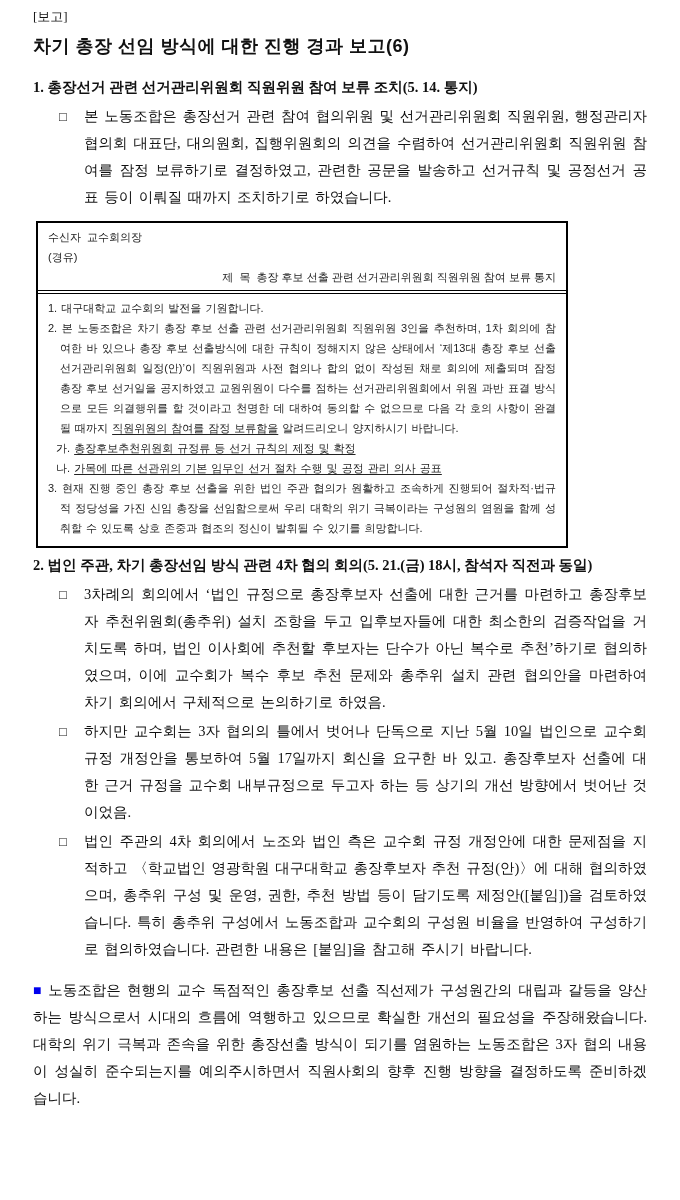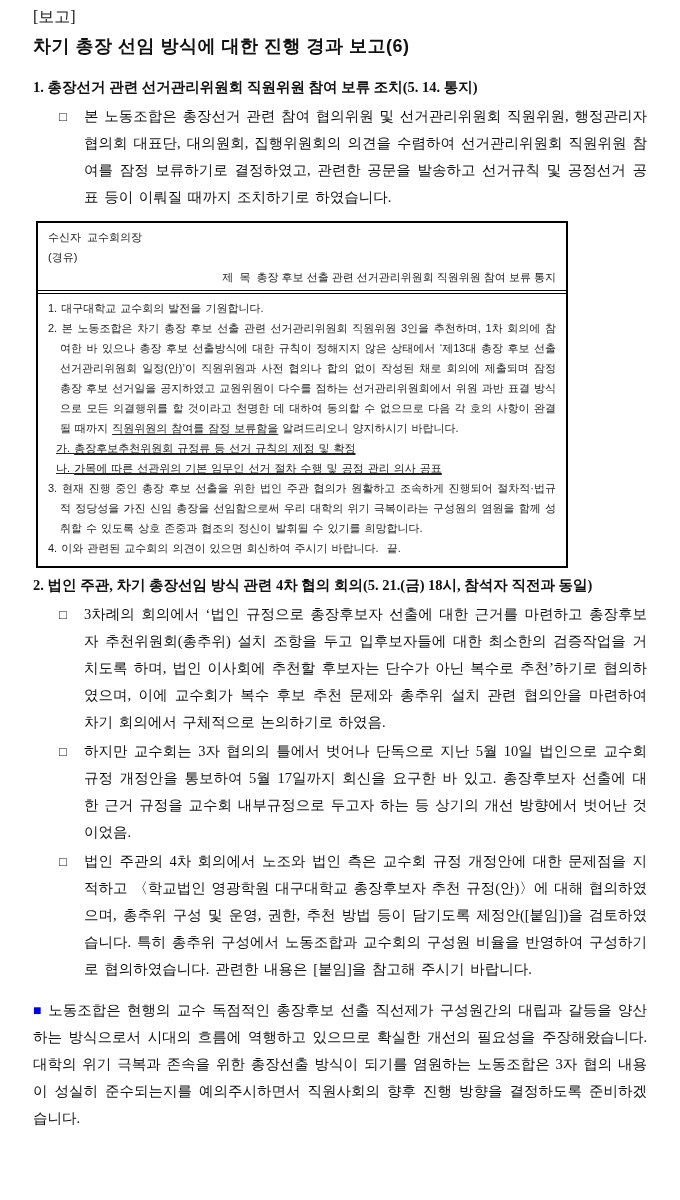--- a/index.html
+++ b/index.html
@@ -9,21 +9,21 @@
     margin:0 auto;
     box-sizing:border-box;
     padding:8px 33px 0 33px;
     background:#ffffff;
     color:#111111;
     font-family:"Liberation Serif","DejaVu Serif",serif;
     font-size:14.5px;
     line-height:27px;
     overflow:hidden;
   }
-  .tag{font-size:16px;line-height:18px;}
+  .tag{font-size:13px;line-height:18px;}
   .title{
     margin-top:8px;
     text-align:left;
     font-family:"Liberation Sans","DejaVu Sans",sans-serif;
     font-weight:bold;
     font-size:18px;
     line-height:25px;
     letter-spacing:0.5px;
   }
   .intro{margin-top:40px;text-align:justify;word-spacing:2px;}
@@ -53,21 +53,21 @@
   }
   .letter p{margin:0;}
   .letter .subject{
     border-bottom:4px double #000000;
     margin:0 -10px 4px -10px;
     padding:0 10px 3px 10px;
     text-align:right;
   }
   .letter .item{text-align:justify;word-spacing:1px;}
   .letter .item.num{padding-left:12px;text-indent:-12px;}
-  .letter .item.sub{margin-left:8px;padding-left:16px;text-indent:-16px;text-decoration:underline;}
+  .letter .item.sub{margin-left:8px;padding-left:16px;text-indent:-16px;}
   .letter .u{text-decoration:underline;text-underline-offset:2px;}
   .closing{margin-top:14px;text-align:justify;word-spacing:2px;}
   .closing .marker{font-size:14px;}
 </style>
 </head>
 <body>
 
 <div class="page">
 
   <div class="tag">[보고]</div>
@@ -85,21 +85,20 @@
   <div class="letter">
     <p>수신자&nbsp;&nbsp;교수회의장</p>
     <p>(경유)</p>
     <p class="subject">제&nbsp;&nbsp;목&nbsp;&nbsp;총장 후보 선출 관련 선거관리위원회 직원위원 참여 보류 통지</p>
     <div id="letter-items">
         <p class="item num"><span>1. 대구대학교 교수회의 발전을 기원합니다.</span></p>
         <p class="item num"><span>2. 본 노동조합은 차기 총장 후보 선출 관련 선거관리위원회 직원위원 3인을 추천하며, 1차 회의에 참여한 바 있으나 총장 후보 선출방식에 대한 규칙이 정해지지 않은 상태에서 ‘제13대 총장 후보 선출 선거관리위원회 일정(안)’이 직원위원과 사전 협의나 합의 없이 작성된 채로 회의에 제출되며 잠정 총장 후보 선거일을 공지하였고 교원위원이 다수를 점하는 선거관리위원회에서 위원 과반 표결 방식으로 모든 의결행위를 할 것이라고 천명한 데 대하여 동의할 수 없으므로 다음 각 호의 사항이 완결될 때까지 </span><span class="u">직원위원의 참여를 잠정 보류함을</span><span> 알려드리오니 양지하시기 바랍니다.</span></p>
         <p class="item sub"><span>가. </span><span class="u">총장후보추천위원회 규정류 등 선거 규칙의 제정 및 확정</span></p>
         <p class="item sub"><span>나. </span><span class="u">가목에 따른 선관위의 기본 임무인 선거 절차 수행 및 공정 관리 의사 공표</span></p>
         <p class="item num"><span>3. 현재 진행 중인 총장 후보 선출을 위한 법인 주관 협의가 원활하고 조속하게 진행되어 절차적·법규적 정당성을 가진 신임 총장을 선임함으로써 우리 대학의 위기 극복이라는 구성원의 염원을 함께 성취할 수 있도록 상호 존중과 협조의 정신이 발휘될 수 있기를 희망합니다.</span></p>
-        <p class="item num"><span>4. 이와 관련된 교수회의 의견이 있으면 회신하여 주시기 바랍니다.&nbsp; 끝.</span></p>
       </div>
   </div>
 
   <div class="sec-head" style="margin-top:4px;">2. 법인 주관, 차기 총장선임 방식 관련 4차 협의 회의(5. 21.(금) 18시, 참석자 직전과 동일)</div>
 
   <div id="sec2-bullets">
       <div class="bullet"><span class="marker">□</span><span>3차례의 회의에서 ‘법인 규정으로 총장후보자 선출에 대한 근거를 마련하고 총장후보자 추천위원회(총추위) 설치 조항을 두고 입후보자들에 대한 최소한의 검증작업을 거치도록 하며, 법인 이사회에 추천할 후보자는 단수가 아닌 복수로 추천’하기로 협의하였으며, 이에 교수회가 복수 후보 추천 문제와 총추위 설치 관련 협의안을 마련하여 차기 회의에서 구체적으로 논의하기로 하였음.</span></div>
       <div class="bullet"><span class="marker">□</span><span>하지만 교수회는 3자 협의의 틀에서 벗어나 단독으로 지난 5월 10일 법인으로 교수회규정 개정안을 통보하여 5월 17일까지 회신을 요구한 바 있고. 총장후보자 선출에 대한 근거 규정을 교수회 내부규정으로 두고자 하는 등 상기의 개선 방향에서 벗어난 것이었음.</span></div>
       <div class="bullet"><span class="marker">□</span><span>법인 주관의 4차 회의에서 노조와 법인 측은 교수회 규정 개정안에 대한 문제점을 지적하고 〈학교법인 영광학원 대구대학교 총장후보자 추천 규정(안)〉에 대해 협의하였으며, 총추위 구성 및 운영, 권한, 추천 방법 등이 담기도록 제정안([붙임])을 검토하였습니다. 특히 총추위 구성에서 노동조합과 교수회의 구성원 비율을 반영하여 구성하기로 협의하였습니다. 관련한 내용은 [붙임]을 참고해 주시기 바랍니다.</span></div>
     </div>

